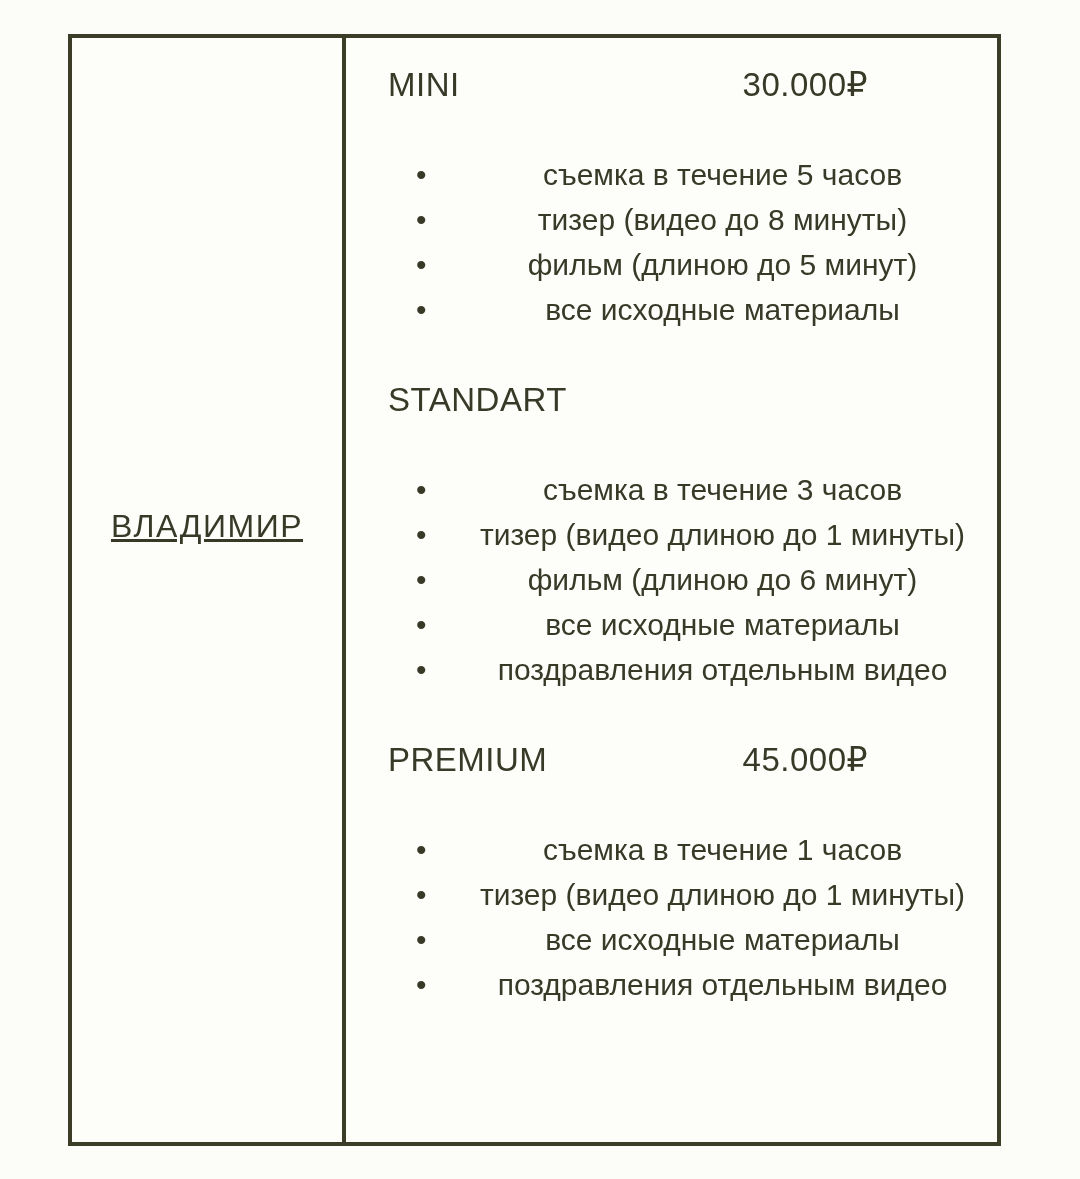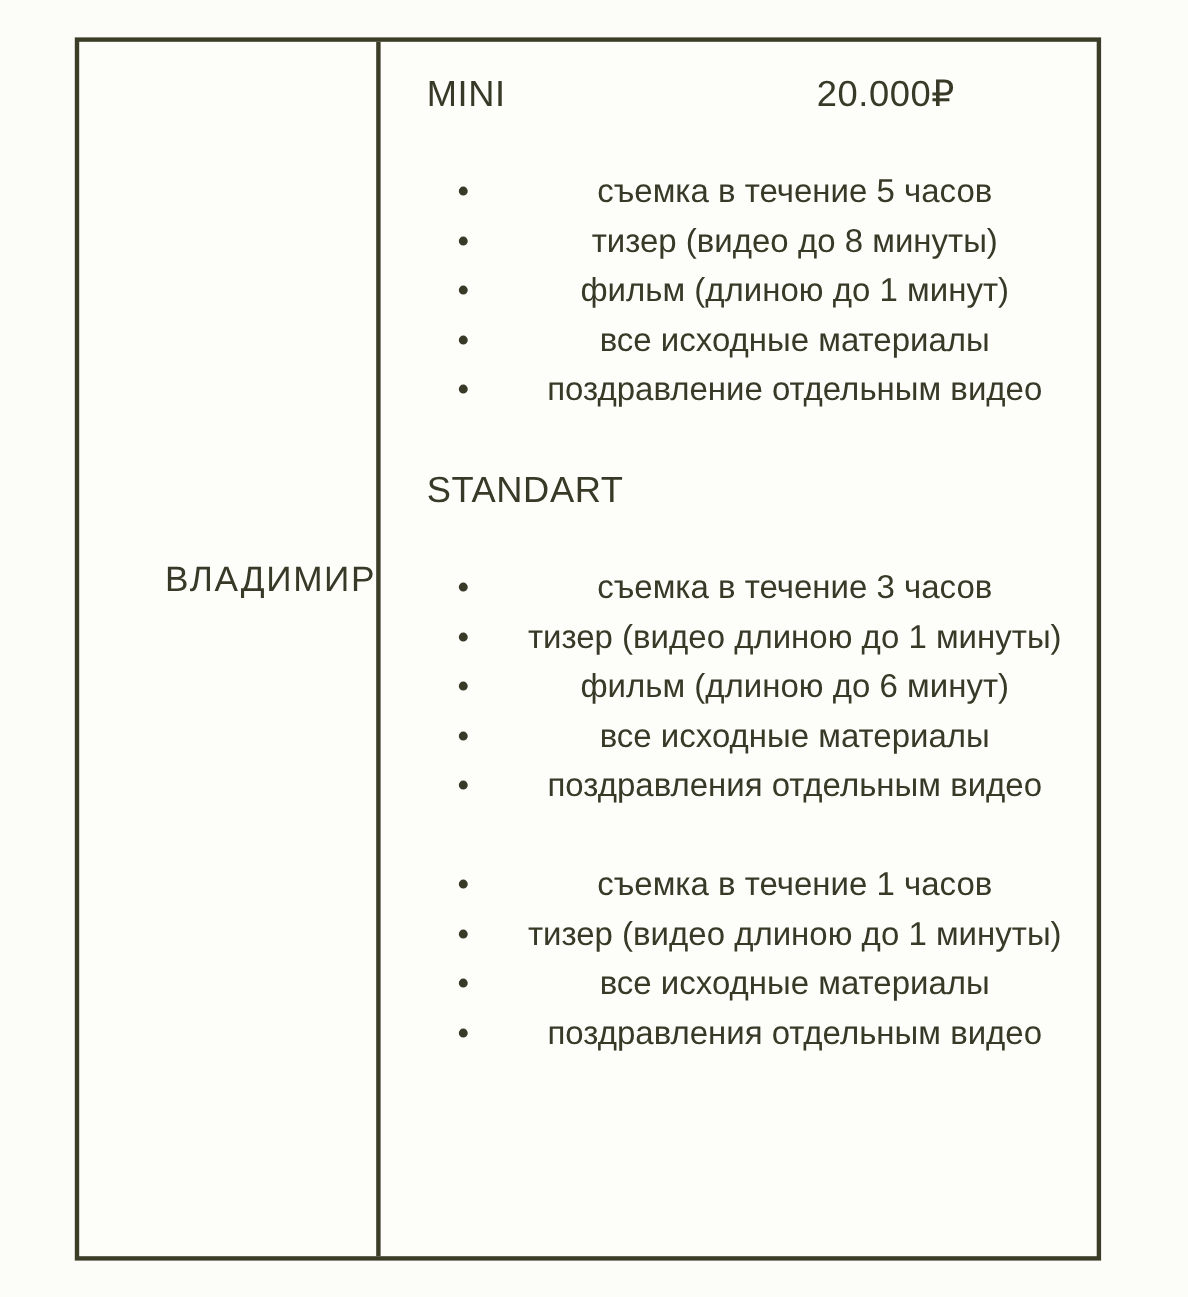--- a/index.html
+++ b/index.html
@@ -25,22 +25,23 @@
     box-sizing: border-box;
     background: #fdfdfa;
     display: flex;
   }
   .left-cell {
     width: 270px;
     flex: 0 0 270px;
     border-right: 4px solid #3b3d27;
     box-sizing: content-box;
     display: flex;
-    justify-content: flex-end;
+    justify-content: center;
     align-items: flex-start;
+    text-decoration: underline;
   }
   .row-label {
     margin-top: 468px;
     font-size: 32px;
     line-height: 40px;
     letter-spacing: 1.5px;
     white-space: nowrap;
   }
   .right-cell {
     flex: 1 1 auto;
@@ -87,45 +88,48 @@
 
 <div class="pricing-table">
   <div class="left-cell">
     <div class="row-label">ВЛАДИМИР</div>
   </div>
   <div class="right-cell">
 
     <div class="tier-section">
       <div class="tier-header">
         <span class="tier-name">MINI</span>
-        <span class="tier-price">20.000₽</span>
+        <span class="tier-price">30.000₽</span>
       </div>
       <ul class="feature-list">
         <li>съемка в течение 5 часов</li>
         <li>тизер (видео до 8 минуты)</li>
-        <li>фильм (длиною до 1 минут)</li>
+        <li>фильм (длиною до 5 минут)</li>
         <li>все исходные материалы</li>
-        <li>поздравление отдельным видео</li>
       </ul>
     </div>
 
     <div class="tier-section">
       <div class="tier-header">
         <span class="tier-name">STANDART</span>
       </div>
       <ul class="feature-list">
         <li>съемка в течение 3 часов</li>
         <li>тизер (видео длиною до 1 минуты)</li>
         <li>фильм (длиною до 6 минут)</li>
         <li>все исходные материалы</li>
         <li>поздравления отдельным видео</li>
       </ul>
     </div>
 
     <div class="tier-section">
+      <div class="tier-header">
+        <span class="tier-name">PREMIUM</span>
+        <span class="tier-price">45.000₽</span>
+      </div>
       <ul class="feature-list">
         <li>съемка в течение 1 часов</li>
         <li>тизер (видео длиною до 1 минуты)</li>
         <li>все исходные материалы</li>
         <li>поздравления отдельным видео</li>
       </ul>
     </div>
 
   </div>
 </div>

